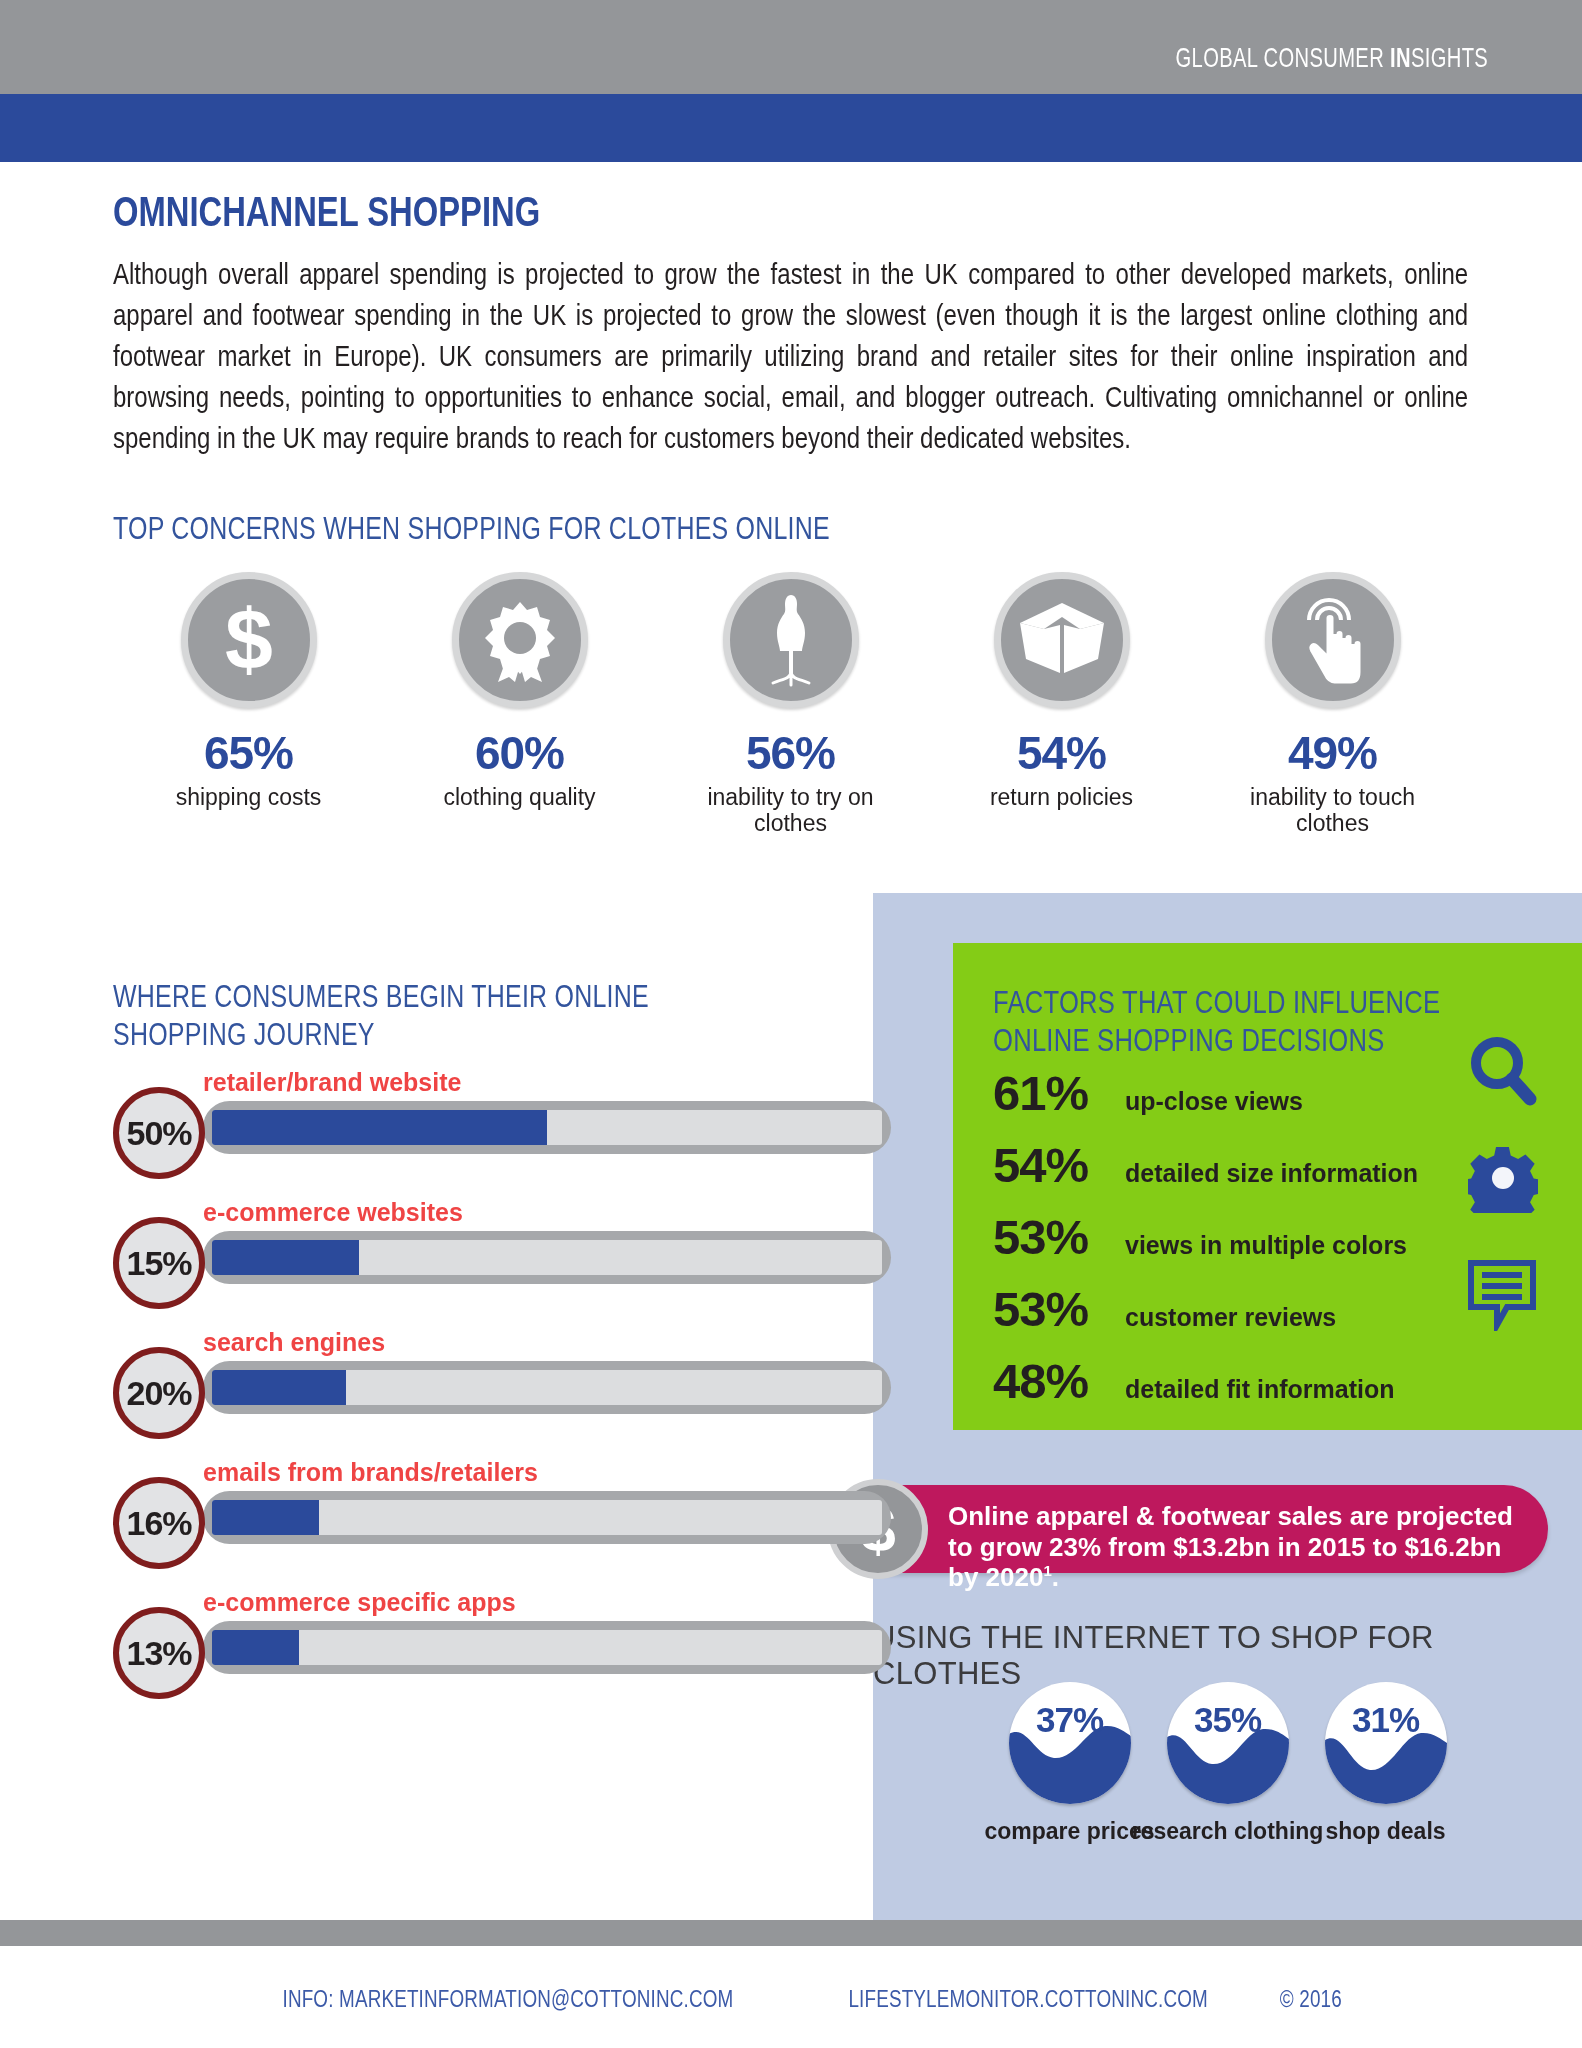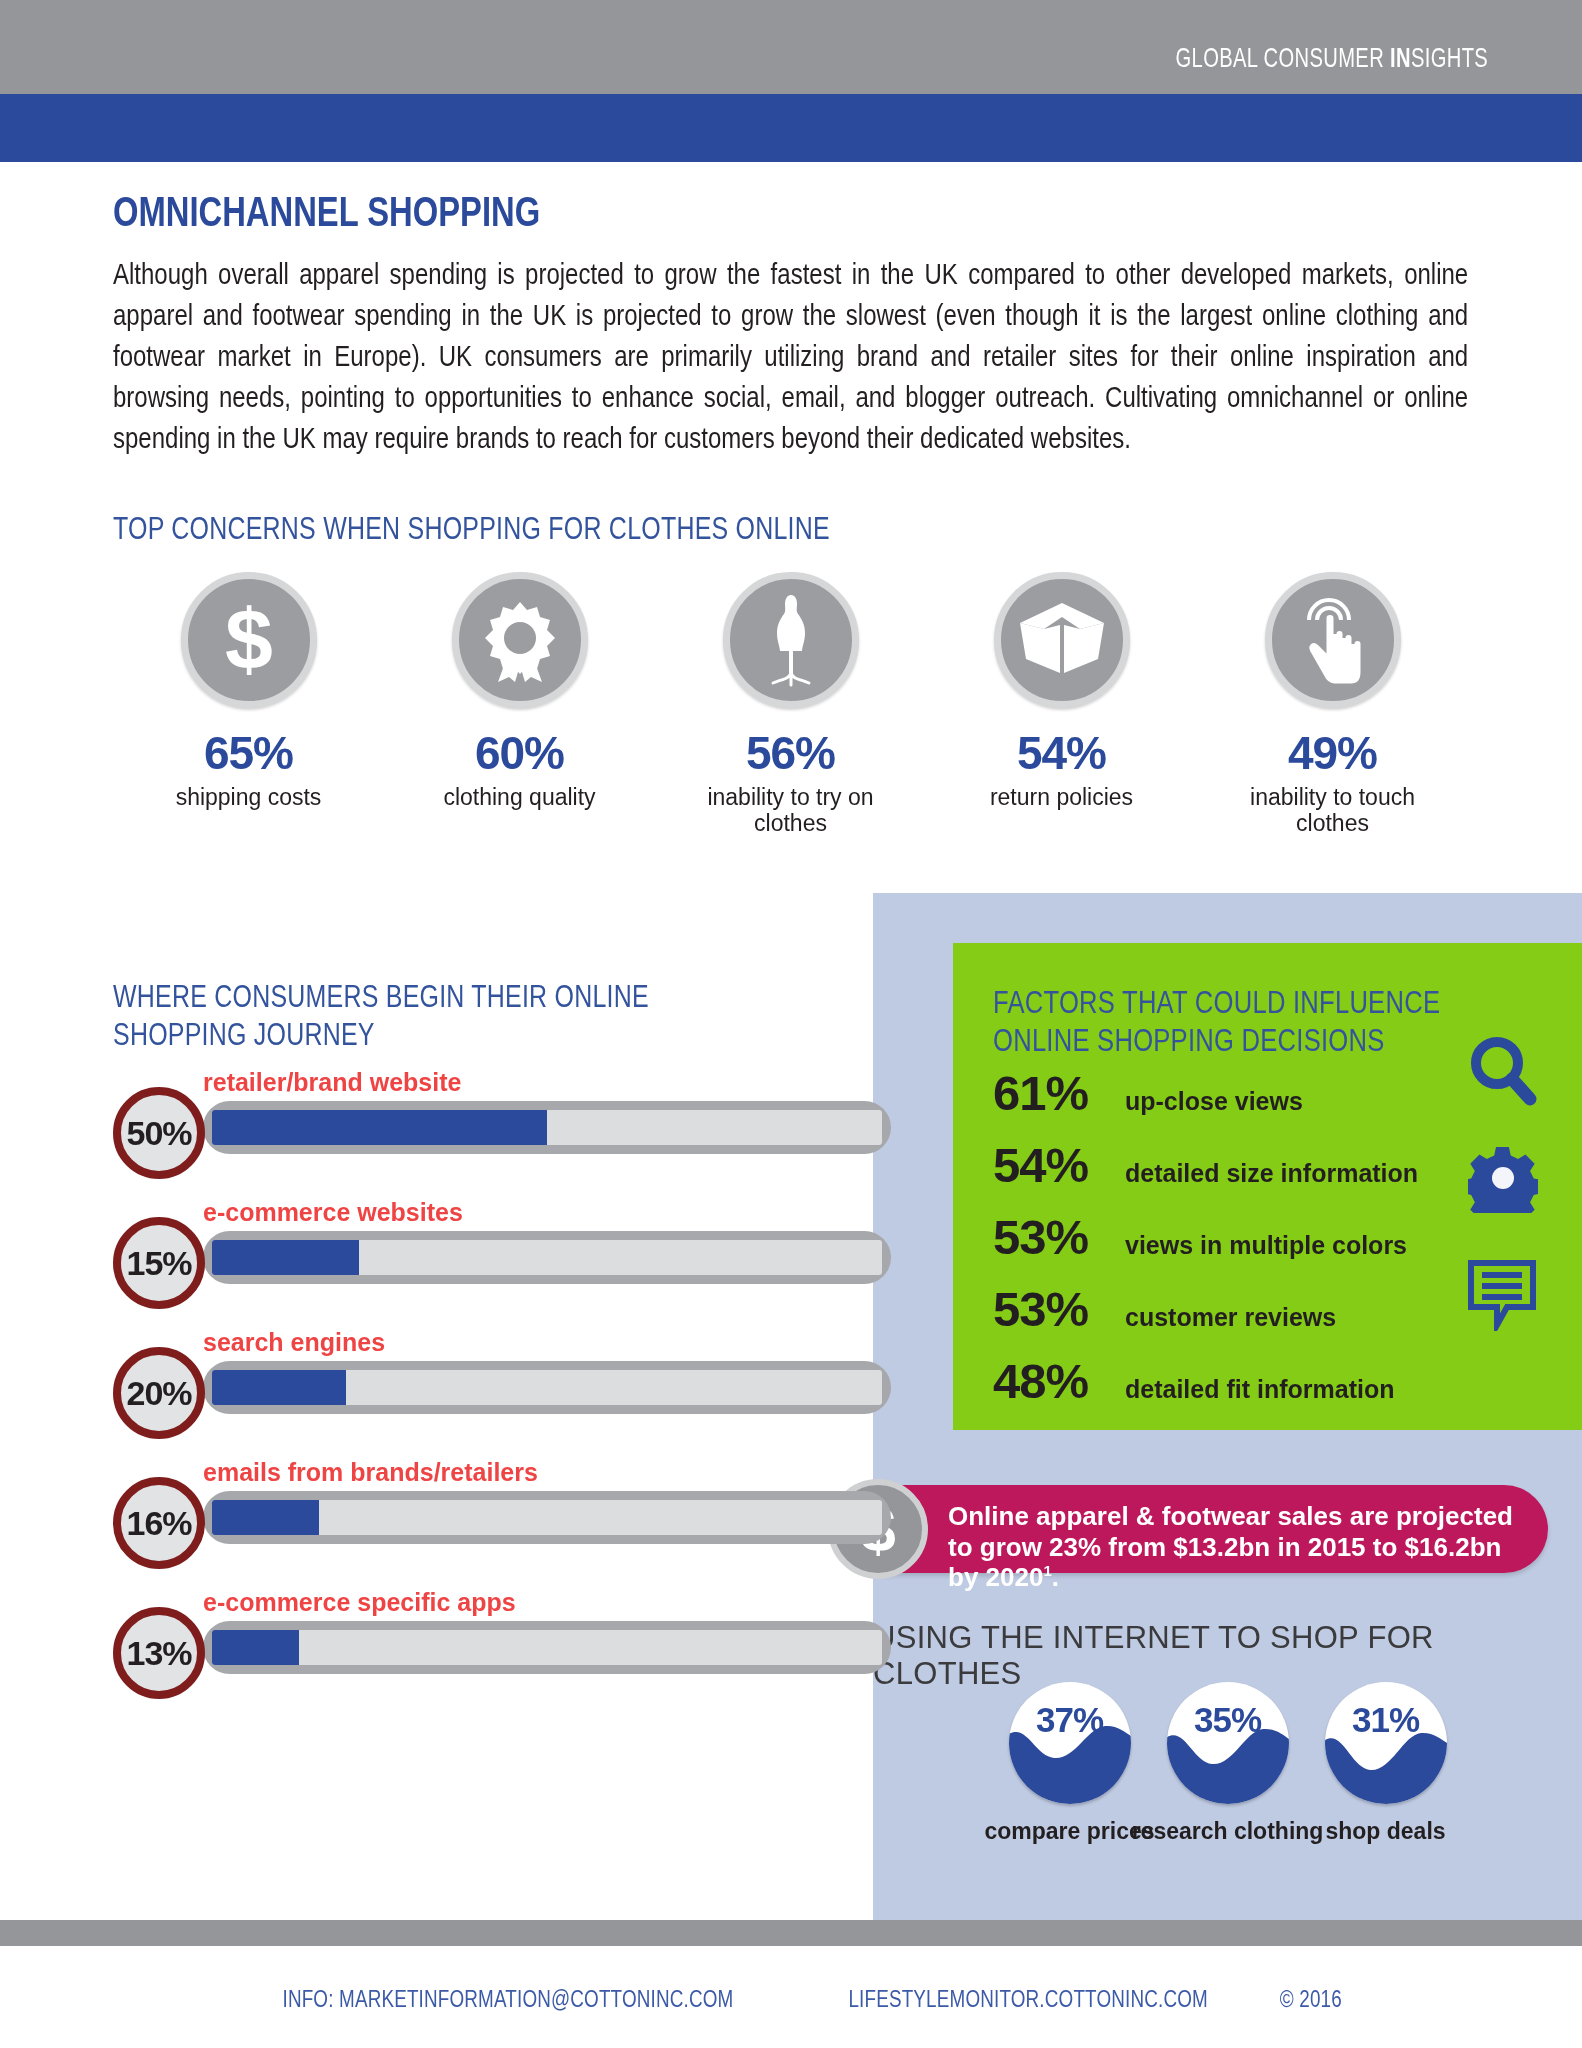--- a/index.html
+++ b/index.html
@@ -103,21 +103,21 @@
   .barrow{position:relative;height:130px;}
   .bar-label{position:absolute;left:90px;top:0;color:#ef4444;
     font-size:25px;font-weight:700;white-space:nowrap;
     font-family:Liberation Sans, sans-serif;}
   .bar-track{position:absolute;left:90px;top:33px;width=0;width:688px;height:53px;
     background:#a6a8ab;border-radius:27px;box-sizing:border-box;padding:9px;}
   .bar-inner{position:relative;width:100%;height:100%;background:#dcdddf;
     border-radius:3px;overflow:hidden;}
   .bar-fill{position:absolute;left:0;top:0;height:100%;background:#2b4a9b;}
   .bar-badge{position:absolute;left:0;top:19px;width:92px;height:92px;
-    border-radius:50%;background:#e2e3e5;border:8px solid #7f1d1d;
+    border-radius:50%;background:#e2e3e5;border:6px solid #7f1d1d;
     box-sizing:border-box;display:flex;align-items:center;justify-content:center;
     color:#231f20;font-size:34px;font-weight:700;letter-spacing:-1px;z-index:2;}
 
   
   #foot-bar{position:absolute;left:0;top:1920px;width:1582px;height:26px;
     background:#949699;}
   #footer{position:absolute;left:0;top:1986px;width:1582px;text-align:center;
     color:#3c5aa8;font-size:23px;letter-spacing:.2px;}
   #footer span{display:inline-block;transform:scaleX(.82);transform-origin:center;}
   .fgap{display:inline-block;width:26px;}

